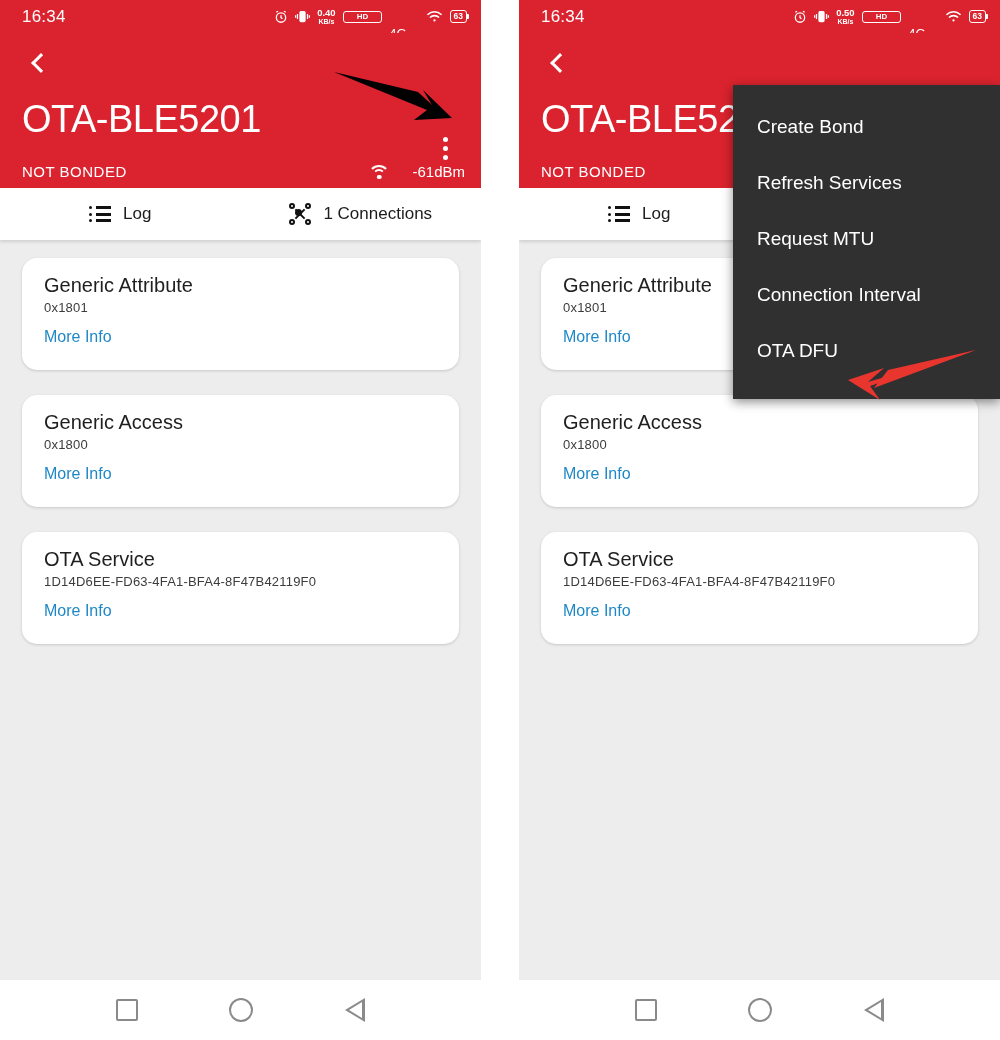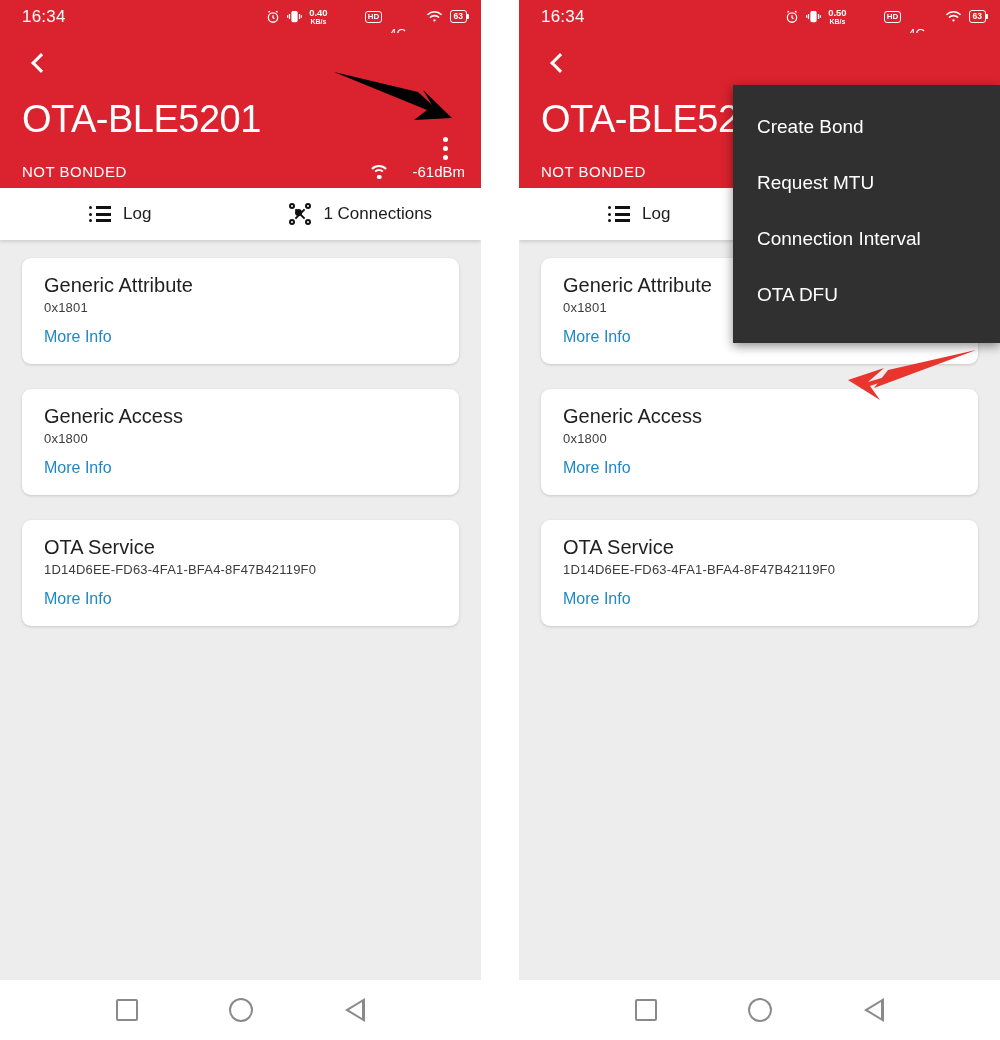--- a/index.html
+++ b/index.html
@@ -51,23 +51,22 @@
     align-items: center; justify-content: center;
     line-height: 1;
   }
   .netspeed .val { font-size: 9.5px; font-weight: 700; }
   .netspeed .unit { font-size: 7px; font-weight: 700; }
   .hd-badge {
     border: 1.6px solid #fff;
     border-radius: 3px;
     font-size: 8px;
     font-weight: 700;
-    padding: 1px 2px;
+    padding: 1px 13px;
     line-height: 1;
-    margin-left: 30px;
   }
   .gen-badge { position: relative; display: flex; align-items: flex-end; gap: 1px; }
   .gen-badge .g { font-size: 13px; font-weight: 400; line-height: 1; position: relative; top: -4px; margin-top: 42px; }
   .bars { display: flex; align-items: flex-end; gap: 1px; height: 11px; }
   .bars i { width: 2px; background: #fff; display: block; }
   .bars i:nth-child(1) { height: 3px; }
   .bars i:nth-child(2) { height: 5px; }
   .bars i:nth-child(3) { height: 8px; }
   .bars i:nth-child(4) { height: 11px; }
   .batt {
@@ -219,23 +218,23 @@
   .hub-ico .lk.b { transform: translate(-50%,-50%) rotate(-45deg); }
 
   
   .content {
     background: #ededed;
     padding: 18px 22px 0 22px;
     height: calc(1040px - 33px - 155px - 52px);
   }
   .card {
     background: #ffffff;
-    border-radius: 9px;
+    border-radius: 15px;
     box-shadow: 0 1px 3px rgba(0,0,0,0.16);
-    padding: 16px 22px 18px 22px;
+    padding: 16px 22px 24px 22px;
     margin-bottom: 25px;
   }
   .card-title {
     font-size: 20px;
     color: #1f1f1f;
     font-weight: 400;
     margin-bottom: 3px;
   }
   .card-uuid {
     font-size: 13px;
@@ -524,20 +523,21 @@
       </div>
       <div class="card">
         <div class="card-title">OTA Service</div>
         <div class="card-uuid">1D14D6EE-FD63-4FA1-BFA4-8F47B42119F0</div>
         <div class="more-info">More Info</div>
       </div>
     </div>
 
     <div class="menu">
       <div class="menu-item">Create Bond</div>
+      <div class="menu-item">Refresh Services</div>
       <div class="menu-item">Request MTU</div>
       <div class="menu-item">Connection Interval</div>
       <div class="menu-item">OTA DFU</div>
     </div>
 
     <div class="navbar">
       <span class="nav-sq"></span>
       <span class="nav-ci"></span>
       <span class="nav-tr"></span>
     </div>

